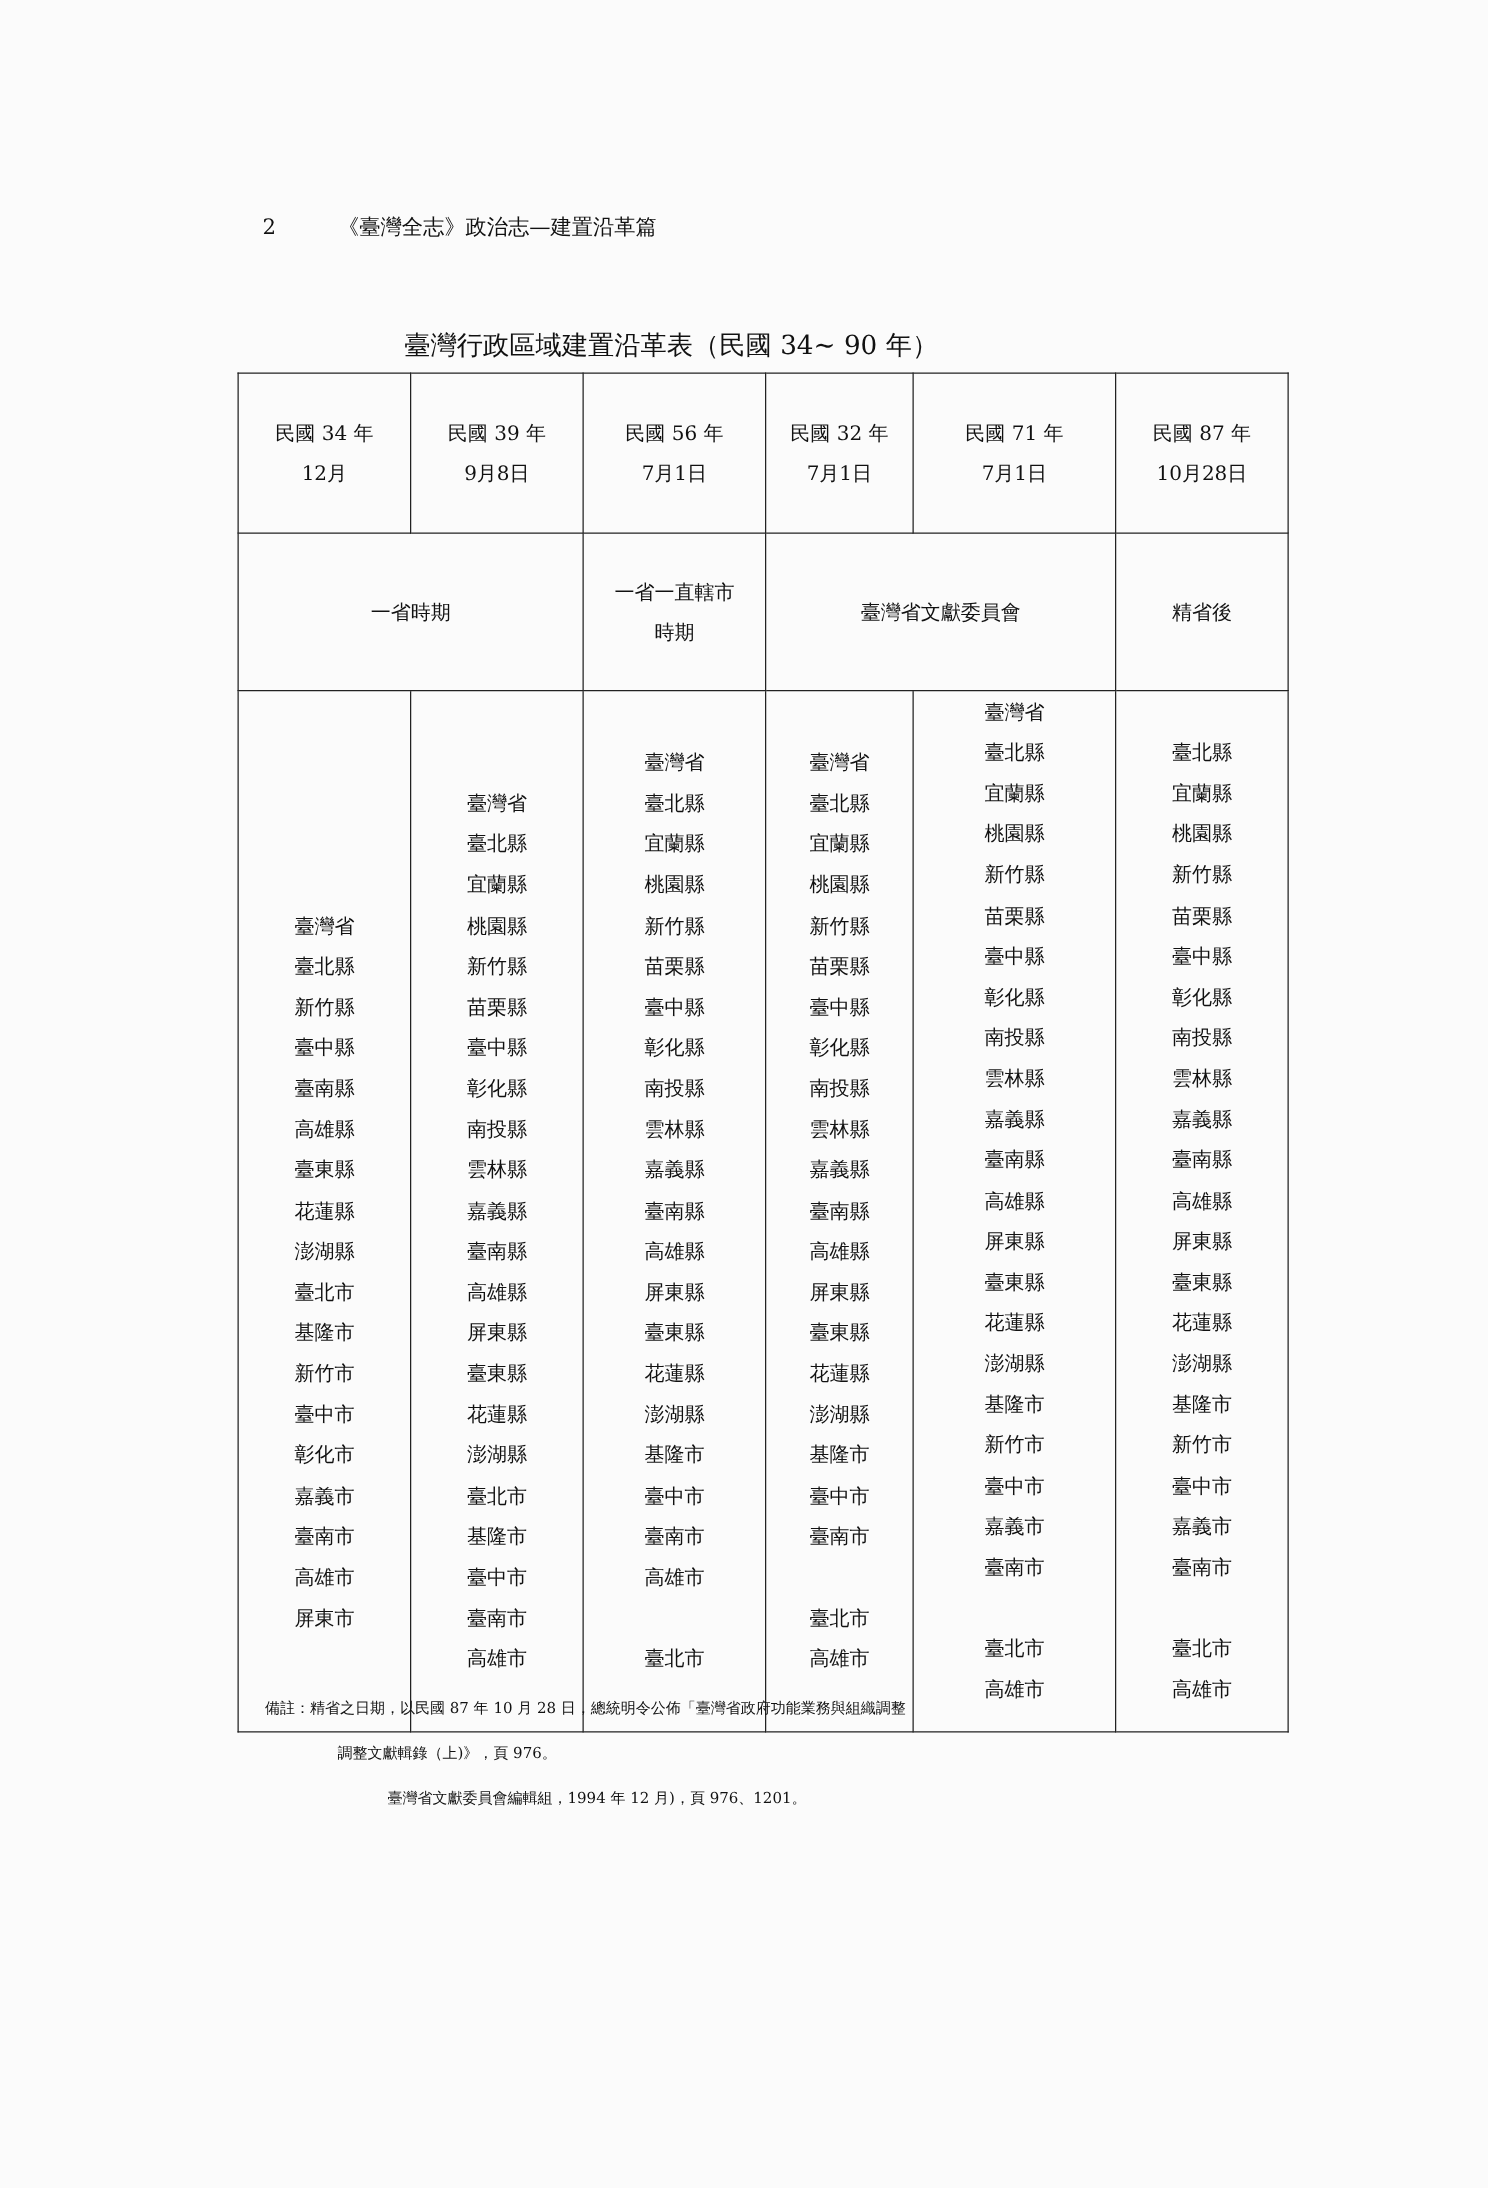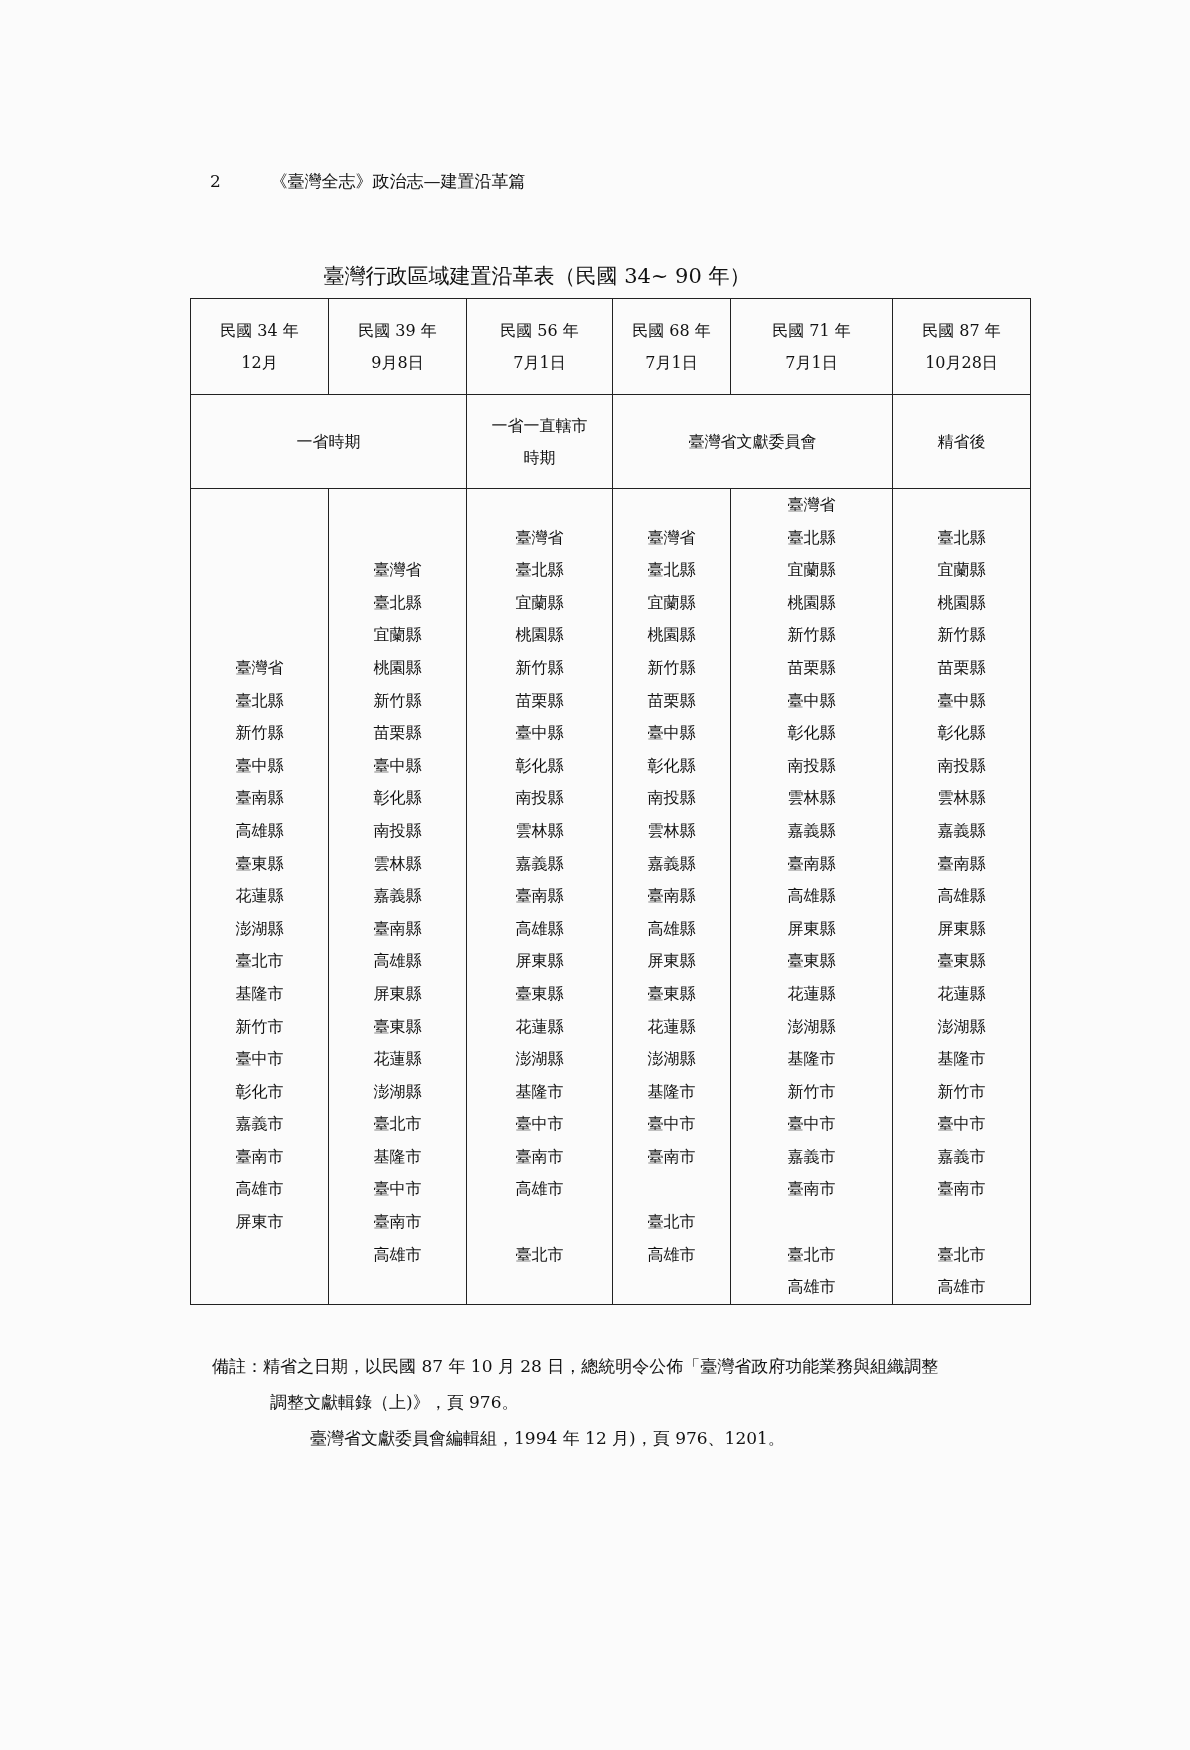--- a/index.html
+++ b/index.html
@@ -8,27 +8,27 @@
     font-family: "DejaVu Serif", "Liberation Serif", serif; color:#111;
     overflow:hidden;
   }
   .running-head { position:absolute; left:210px; top:170px; font-size:17px; }
   .running-head .pno { display:inline-block; width:55px; }
   .table-title { position:absolute; left:0; width:1074px; top:262px; text-align:center; font-size:21px; }
   table.main {
     position:absolute; left:190px; top:298px; width:840px;
     border-collapse:collapse; table-layout:fixed; font-size:16px;
   }
-  table.main td { border:1.5px solid #222; text-align:center; padding:0; vertical-align:middle; }
+  table.main td { border:1.5px solid #222; text-align:center; padding:16px; vertical-align:middle; }
   .hdr td { height:95px; line-height:32px; }
   .per td { height:93px; line-height:32px; }
   .body td { vertical-align:top; padding-top:30px; height:800px;margin-left:22px; }
   .list { line-height:32.6px; }
   .list div { height:32.6px; }
-  .notes { position:absolute; left:212px; top:1348px; width:810px; font-size:17px; line-height:36px; }
+  .notes { position:absolute; left:212px; top:1348px; width:810px; font-size:12px; line-height:36px; }
   .notes .indent { padding-left:58px; }
   .notes .indent2 { padding-left:98px; }
 </style>
 </head>
 <body>
 
 <div class="running-head">
   <span class="pno">2</span>
   <span>《臺灣全志》政治志—建置沿革篇</span>
 </div>
@@ -52,21 +52,21 @@
         </td>
     <td>
           <div>民國 39 年</div>
           <div>9月8日</div>
         </td>
     <td>
           <div>民國 56 年</div>
           <div>7月1日</div>
         </td>
     <td>
-          <div>民國 68 年</div>
+          <div>民國 32 年</div>
           <div>7月1日</div>
         </td>
     <td>
           <div>民國 71 年</div>
           <div>7月1日</div>
         </td>
     <td>
           <div>民國 87 年</div>
           <div>10月28日</div>
         </td>

